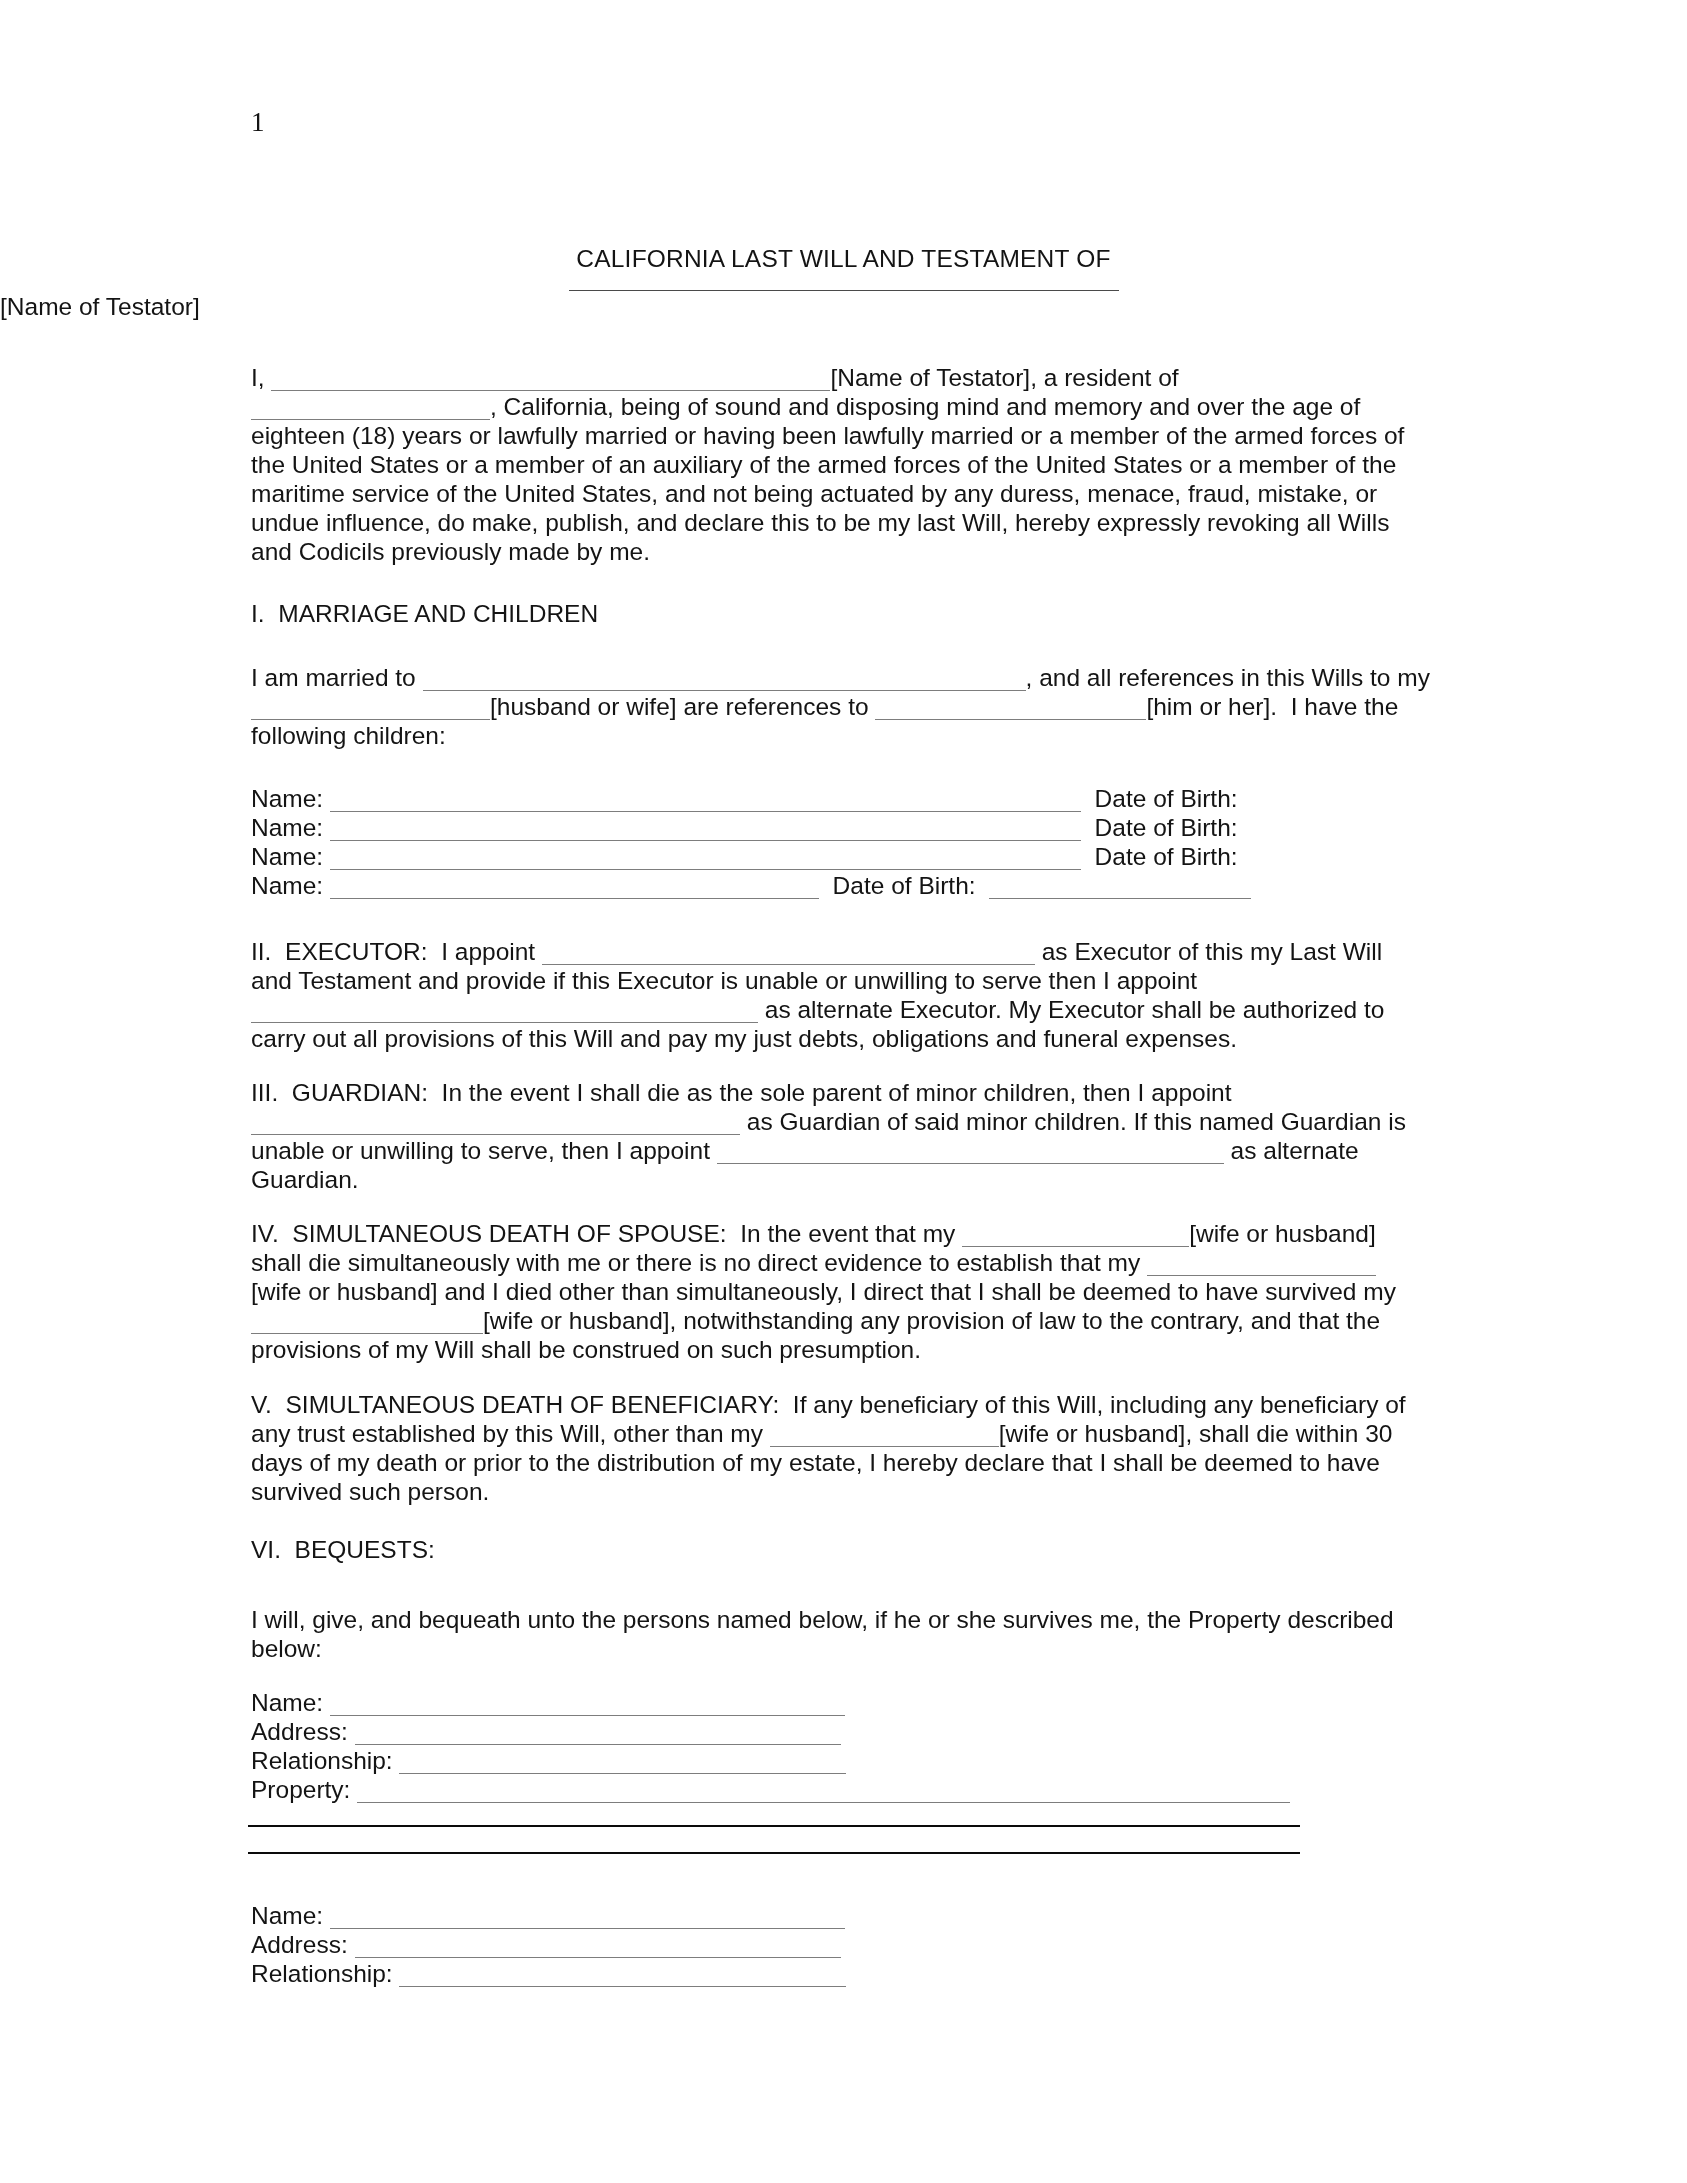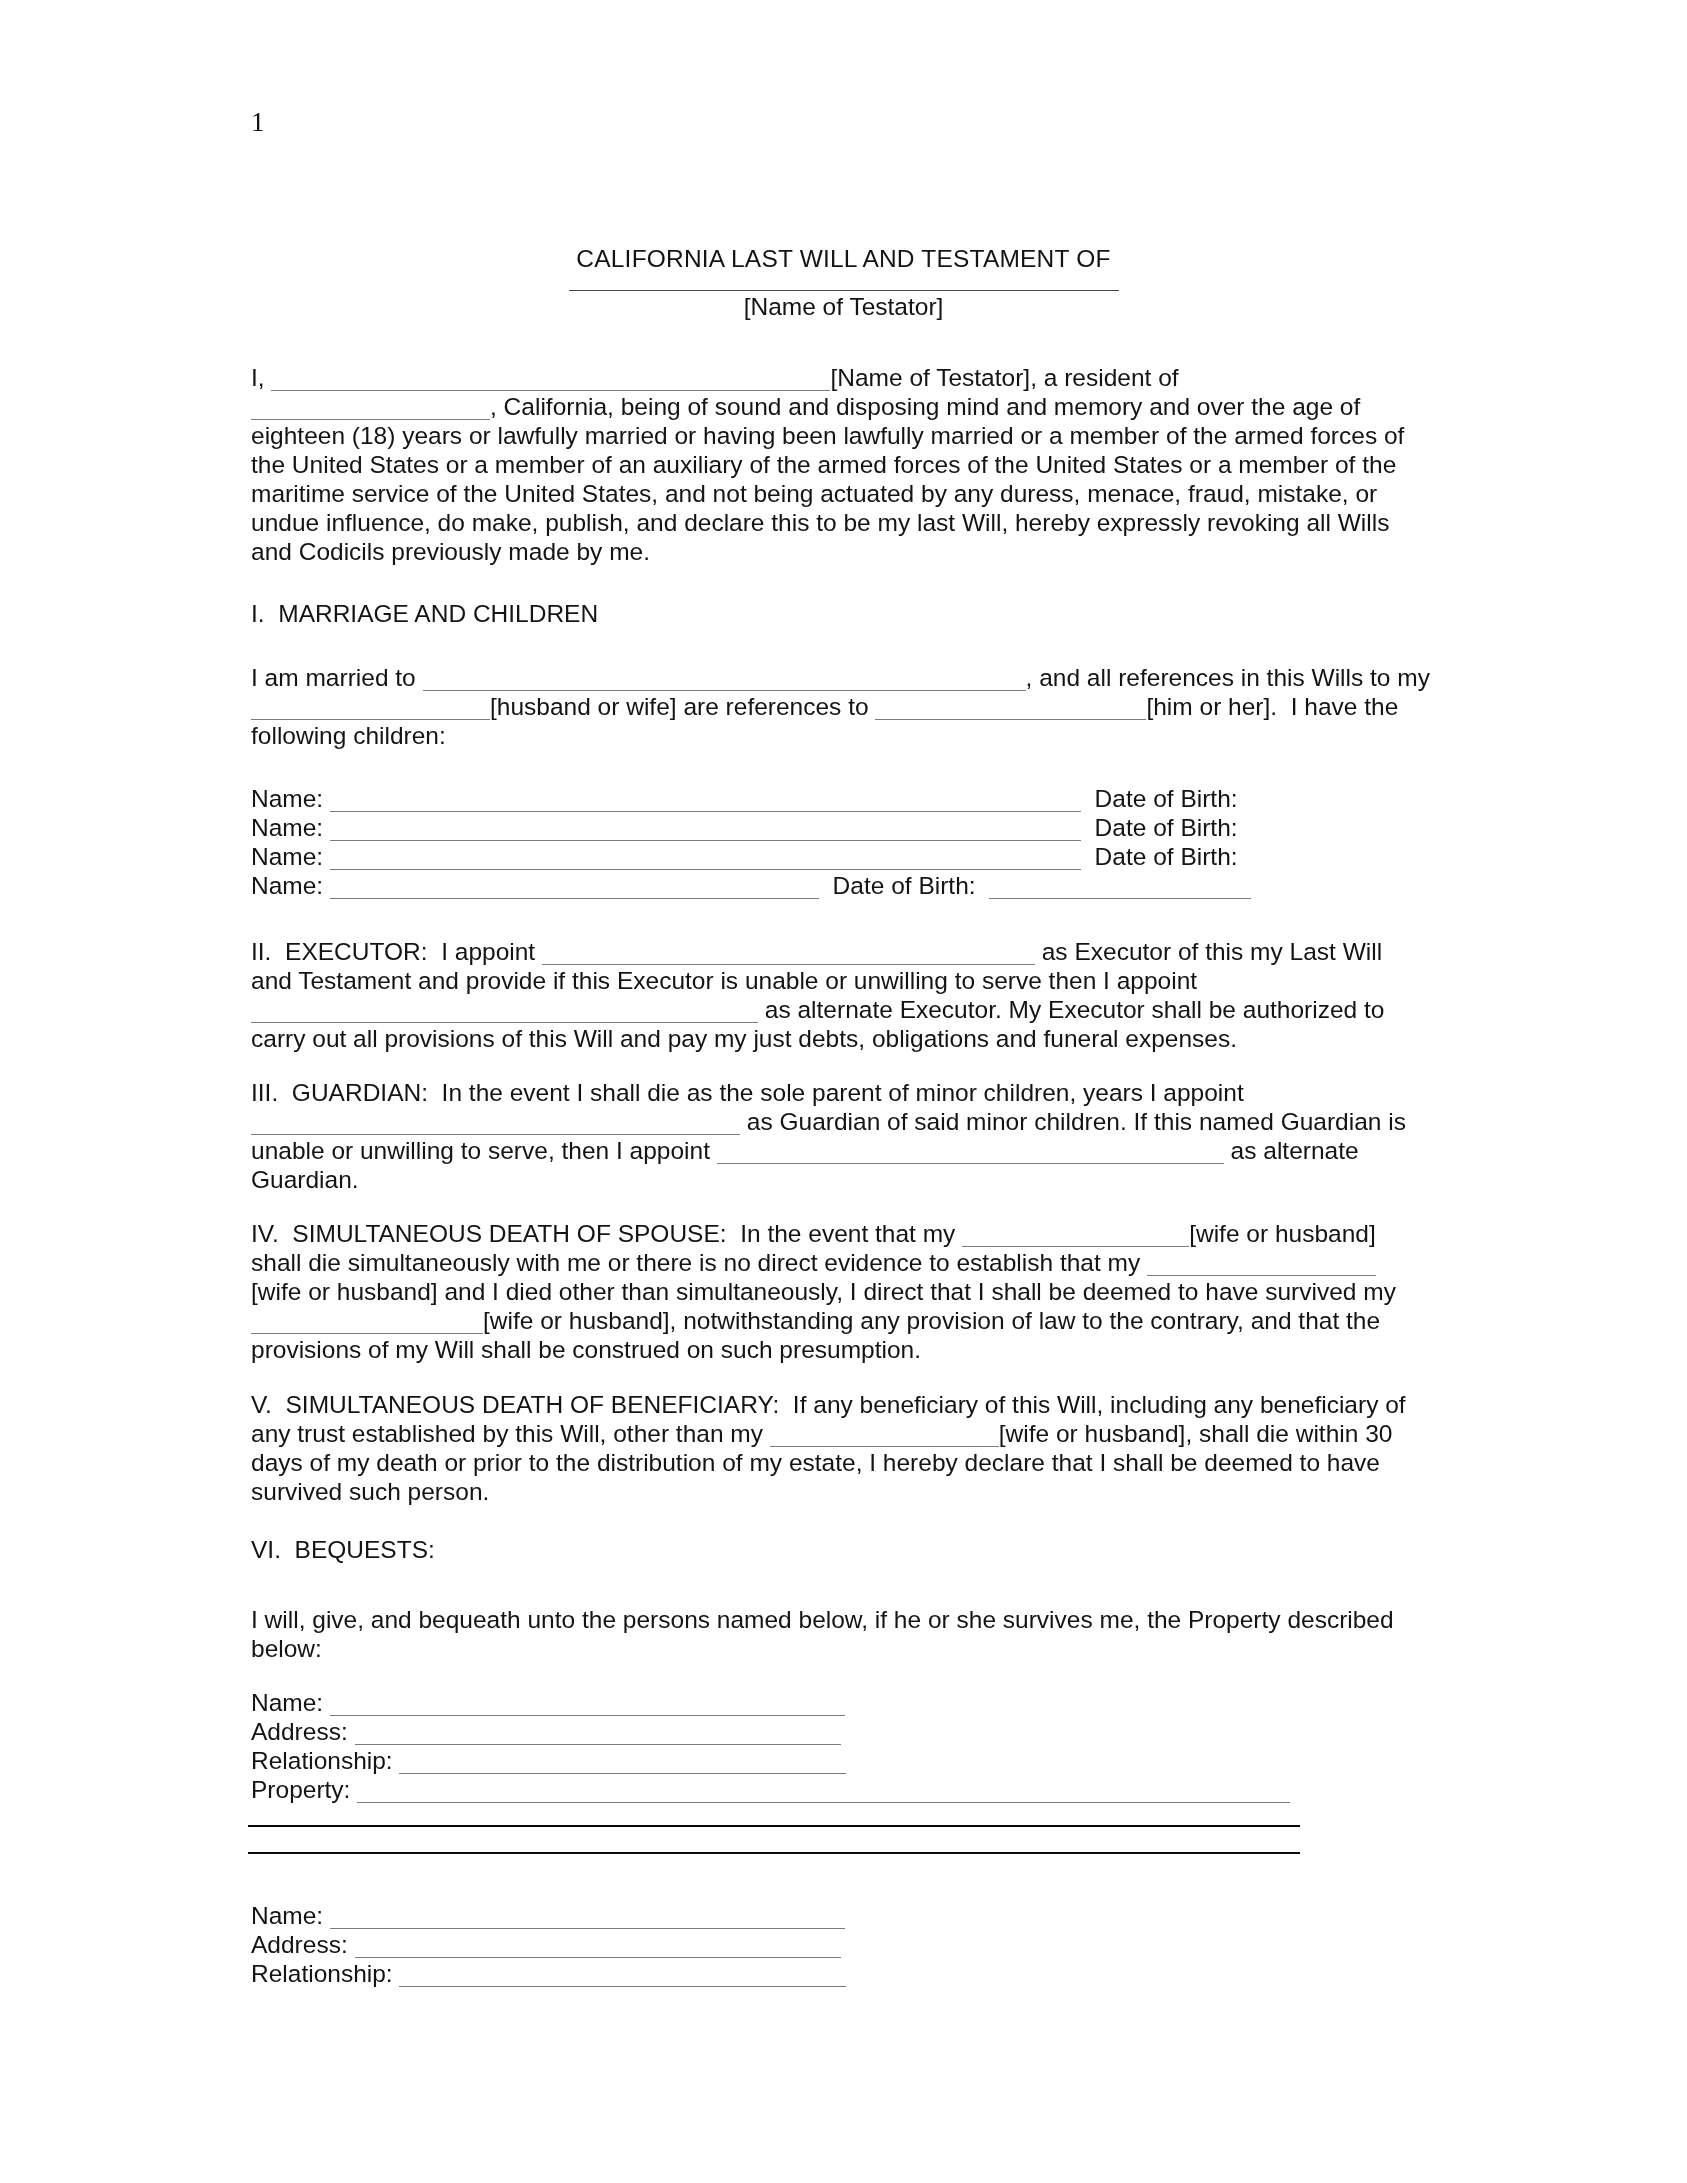--- a/index.html
+++ b/index.html
@@ -12,21 +12,21 @@
     overflow:hidden;
   }
   .abs{position:absolute;}
   .pagenum{
     left:251px;top:107px;
     font-family:"Liberation Serif","DejaVu Serif",serif;
     font-size:27px;line-height:31px;
   }
   .center-block{left:0;top:208px;width:1687px;text-align:center;}
   .title-text{font-size:24.5px;line-height:29px;letter-spacing:0.2px;margin-top:36px;}
-  .testator-block{left:0;top:262px;width:1687px;text-align:center;}
+  .testator-block{left:0;top:262px;width:1687px;}
   .center-rule{
     width:550px;height:28px;margin:0 auto;
     border-bottom:1.7px solid #4a4a4a;
   }
   .name-label{font-size:24.5px;line-height:29px;margin-top:0.9px;}
   .textblock{left:251px;font-size:24.5px;}
   .line{height:29px;line-height:29px;white-space:pre;}
   .txt{white-space:pre;}
   .blank{
     display:inline-block;height:26px;margin-bottom:0.9px;
@@ -76,21 +76,21 @@
       <div class="line"><span class="txt">Name: </span><span class="blank" style="width: 751px;"></span><span class="txt">  Date of Birth:</span></div>
       <div class="line"><span class="txt">Name: </span><span class="blank" style="width: 489px;"></span><span class="txt">  Date of Birth:  </span><span class="blank" style="width: 262px;"></span></div>
     </div>
   <div class="abs textblock" style="top:937px">
       <div class="line"><span class="txt">II.  EXECUTOR:  I appoint </span><span class="blank" style="width: 493px;"></span><span class="txt"> as Executor of this my Last Will</span></div>
       <div class="line"><span class="txt">and Testament and provide if this Executor is unable or unwilling to serve then I appoint</span></div>
       <div class="line"><span class="blank" style="width: 507px;"></span><span class="txt"> as alternate Executor. My Executor shall be authorized to</span></div>
       <div class="line"><span class="txt">carry out all provisions of this Will and pay my just debts, obligations and funeral expenses.</span></div>
     </div>
   <div class="abs textblock" style="top:1078px">
-      <div class="line"><span class="txt">III.  GUARDIAN:  In the event I shall die as the sole parent of minor children, years I appoint</span></div>
+      <div class="line"><span class="txt">III.  GUARDIAN:  In the event I shall die as the sole parent of minor children, then I appoint</span></div>
       <div class="line"><span class="blank" style="width: 489px;"></span><span class="txt"> as Guardian of said minor children. If this named Guardian is</span></div>
       <div class="line"><span class="txt">unable or unwilling to serve, then I appoint </span><span class="blank" style="width: 507px;"></span><span class="txt"> as alternate</span></div>
       <div class="line"><span class="txt">Guardian.</span></div>
     </div>
   <div class="abs textblock" style="top:1219px">
       <div class="line"><span class="txt">IV.  SIMULTANEOUS DEATH OF SPOUSE:  In the event that my </span><span class="blank" style="width: 227px;"></span><span class="txt">[wife or husband]</span></div>
       <div class="line"><span class="txt">shall die simultaneously with me or there is no direct evidence to establish that my </span><span class="blank" style="width: 229px;"></span></div>
       <div class="line"><span class="txt">[wife or husband] and I died other than simultaneously, I direct that I shall be deemed to have survived my</span></div>
       <div class="line"><span class="blank" style="width: 232px;"></span><span class="txt">[wife or husband], notwithstanding any provision of law to the contrary, and that the</span></div>
       <div class="line"><span class="txt">provisions of my Will shall be construed on such presumption.</span></div>

